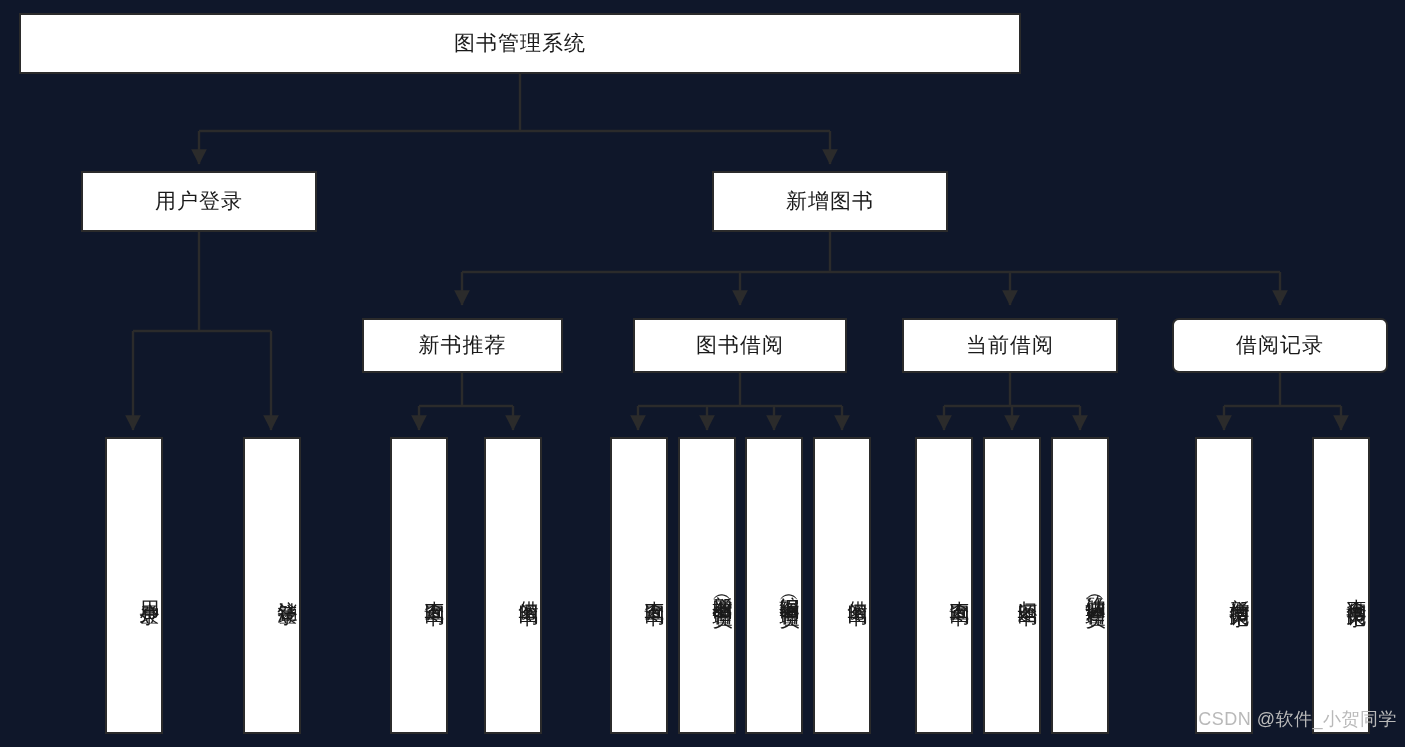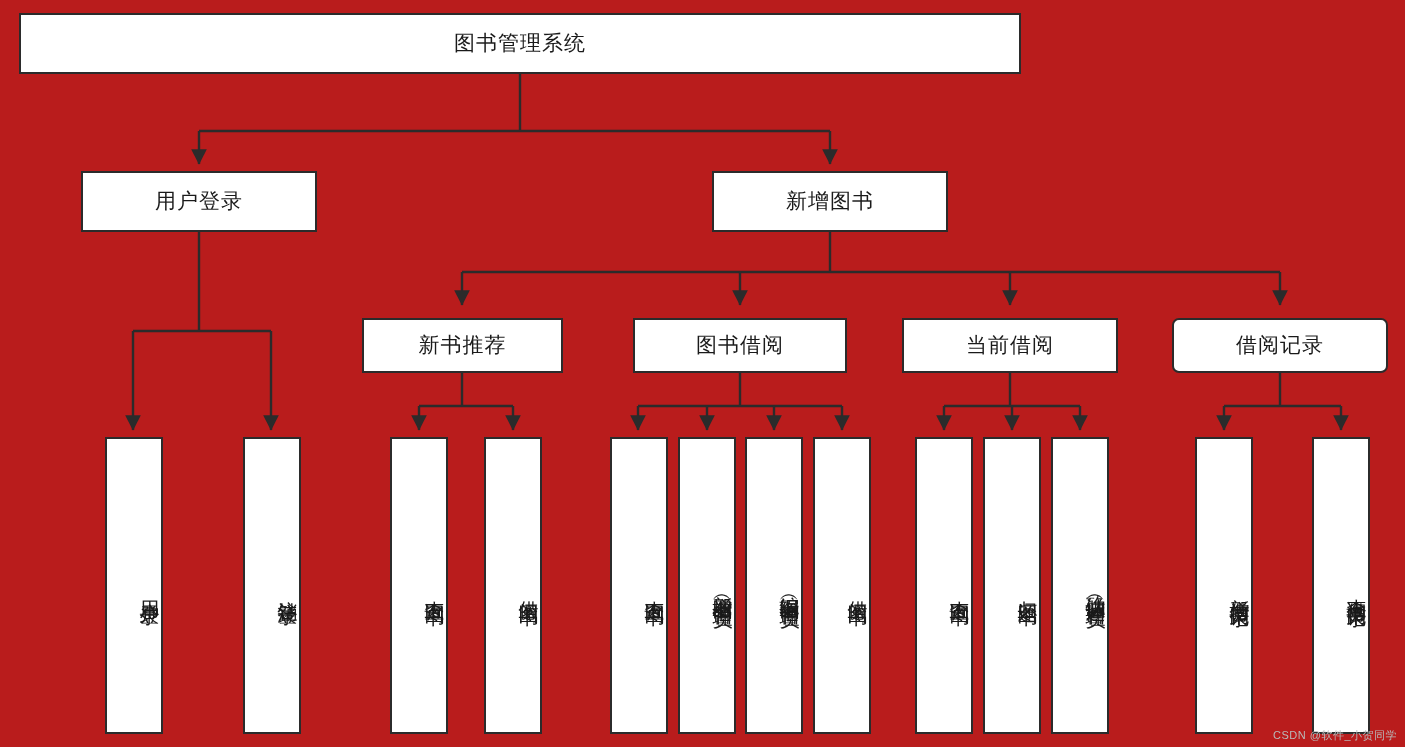--- a/index.html
+++ b/index.html
@@ -7,21 +7,21 @@
     padding: 0;
     background: #ffffff;
   }
   body {
     font-family: "Liberation Sans", "DejaVu Sans", sans-serif;
   }
   #canvas {
     position: relative;
     width: 1405px;
     height: 747px;
-    background: #b91c1c;
+    background: #0f172a;
     overflow: hidden;
   }
   svg.edges {
     position: absolute;
     left: 0;
     top: 0;
     width: 1405px;
     height: 747px;
     pointer-events: none;
   }
@@ -51,22 +51,22 @@
   }
   .node.vert .txt {
     writing-mode: vertical-rl;
     text-orientation: upright;
     white-space: normal;
     text-align: left;
   }
   .watermark {
     position: absolute;
     right: 8px;
-    bottom: 4px;
-    font-size: 11px;
+    bottom: 16px;
+    font-size: 18px;
     color: #b9b9b9;
     letter-spacing: 0.5px;
     white-space: nowrap;
     margin-top: 46px;
   }
 </style>
 </head>
 <body>
 
 <div id="canvas">

